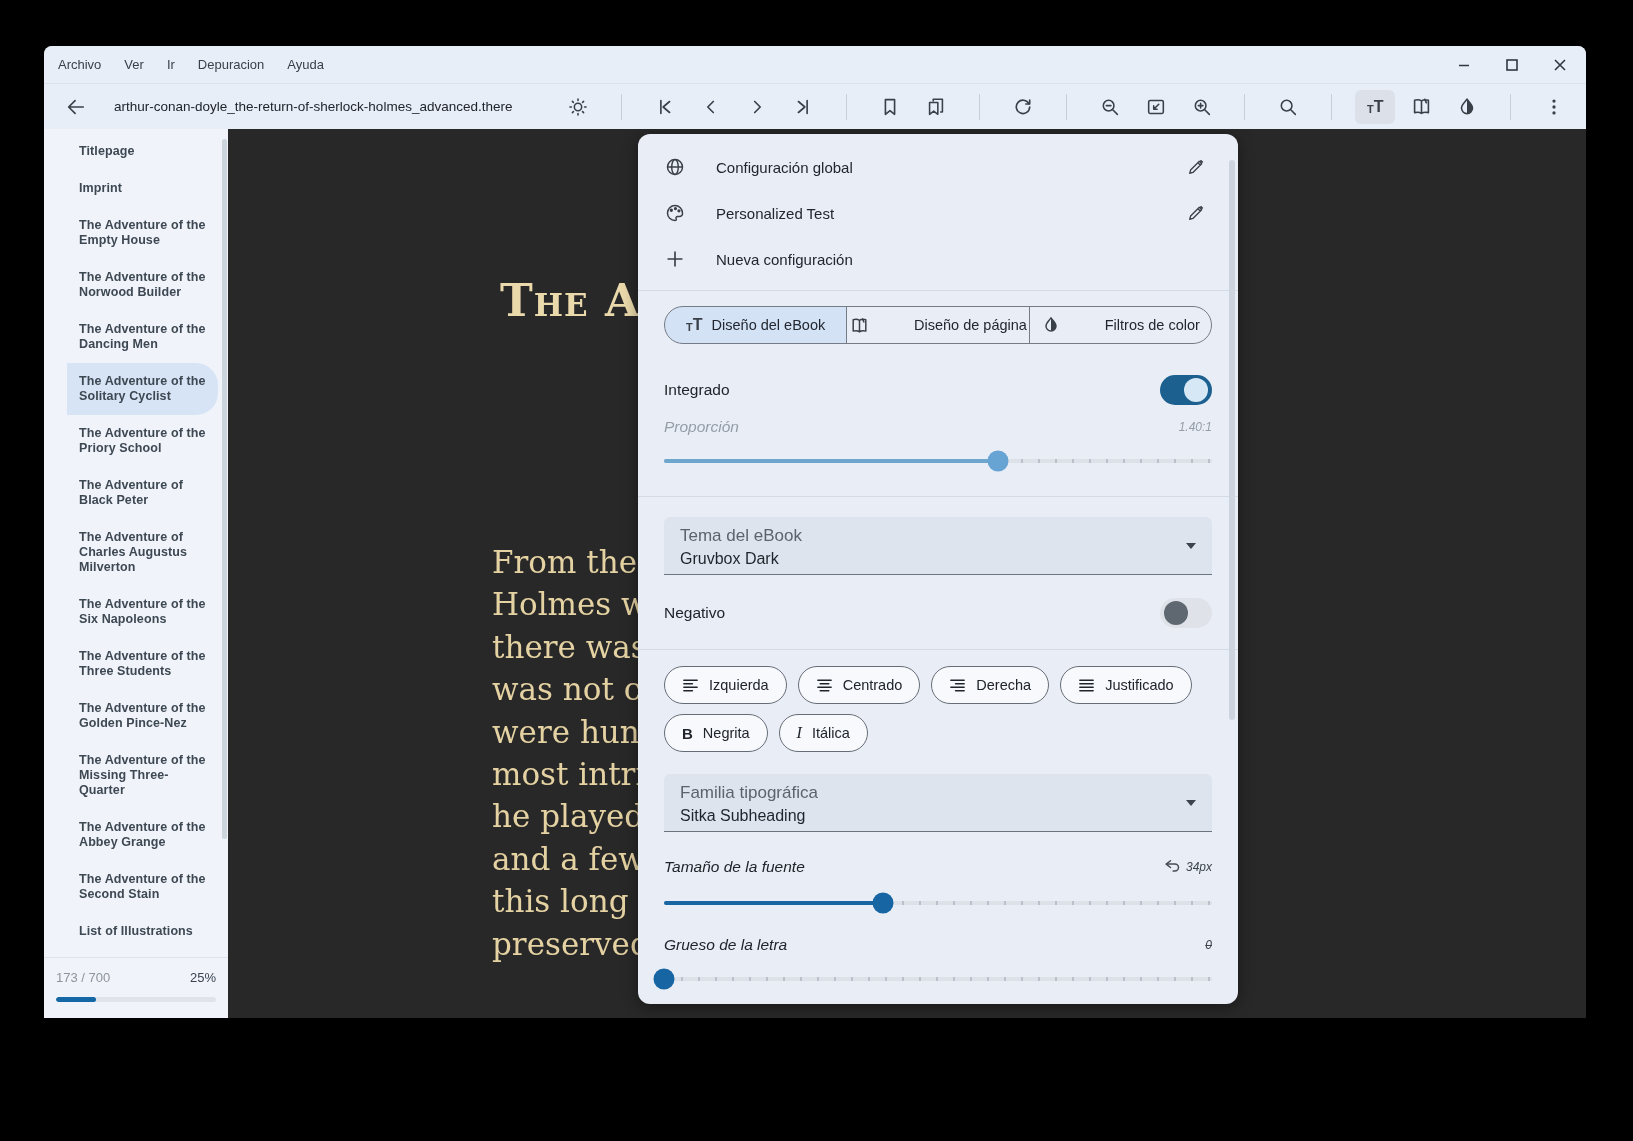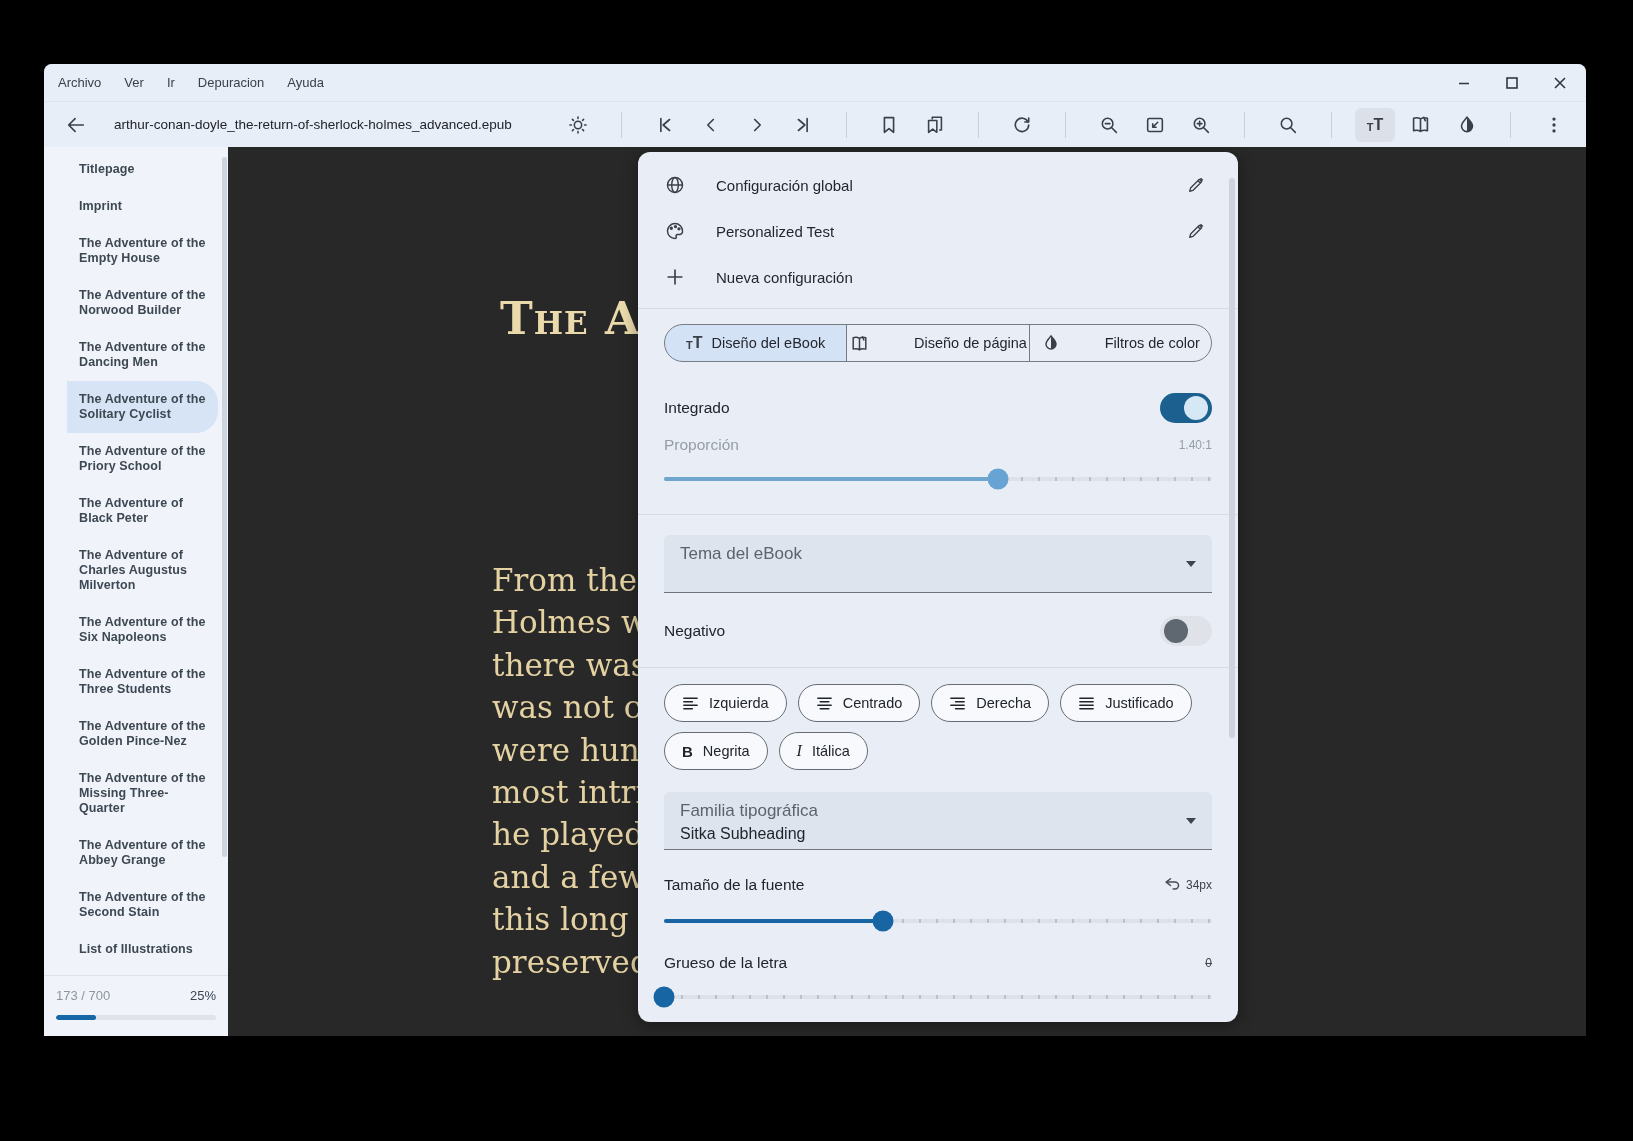--- a/index.html
+++ b/index.html
@@ -1,19 +1,19 @@
 <!DOCTYPE html>
 <html><head>
 <meta charset="utf-8">
 <style>
   * { margin:0; padding:0; box-sizing:border-box; }
   html,body { width:1633px; height:1141px; background:#000; font-family:"Liberation Sans", sans-serif; }
   body { position:relative; overflow:hidden; }
 
-  .window { position:absolute; left:44px; top:64px; width:1542px; height:972px;
+  .window { position:absolute; left:44px; top:46px; width:1542px; height:972px;
     background:#a3a3a3; border-radius:8px 8px 0 0; overflow:hidden; display:flex; flex-direction:column; }
 
   
   .menubar { height:38px; display:flex; align-items:center; gap:19px; padding:0 12px;
     background:#e8eef7; font-size:13px; color:#38414b; position:relative; border-bottom:1px solid #dde3ec; }
   .menu-item { padding:3px 2px; cursor:default; }
   .win-controls { position:absolute; right:18px; top:0; height:100%; display:flex; align-items:center; gap:32px; }
   .win-controls svg { display:block; }
 
   
@@ -79,21 +79,21 @@
   .setting-label { font-size:15.5px; color:#20252c; }
   .setting-label.dim { color:#959da7; }
 
   .switch { width:52px; height:30px; border-radius:15px; position:relative; flex:0 0 auto; }
   .switch .knob { position:absolute; top:3px; width:24px; height:24px; border-radius:50%; }
   .switch { background:#dfe3e9; }
   .switch .knob { left:4px; background:#5f6770; }
   .switch.on { background:#1b608f; }
   .switch.on .knob { left:auto; right:4px; background:#d6e8f5; }
 
-  .slider-label-row { display:flex; justify-content:space-between; align-items:center; margin-top:18px; }
+  .slider-label-row { display:flex; justify-content:space-between; align-items:center; margin-top:18px;font-style:italic; }
   .slider-value { font-size:12px; color:#959da7; }
   .slider-value.dark { color:#3c434b; }
   .slider-value.strike { text-decoration:line-through; }
   .value-group { display:flex; align-items:center; gap:4px; }
 
   .slider { margin-top:14px; height:22px; position:relative; }
   .slider .track { position:absolute; left:0; right:0; top:9px; height:4px; border-radius:2px; background:#dde2e9;
     background-image:repeating-linear-gradient(to right, #b9c1cb 0 2px, transparent 2px 17px); }
   .slider .fill { position:absolute; left:0; top:9px; height:4px; border-radius:2px; }
   .slider .thumb { position:absolute; top:50%; transform:translate(50%,-50%); right:0; border-radius:50%; }
@@ -148,21 +148,21 @@
         </span>
     </div>
   </div>
 
   <div class="toolbar">
     <div class="tbtn">
       <svg width="22" height="22" viewBox="0 0 24 24" fill="none" stroke="#3a4047" stroke-width="1.8" stroke-linecap="round" stroke-linejoin="round">
           <path d="M20 12 H5 M11 5 l-7 7 7 7"></path>
         </svg>
     </div>
-    <span class="filename">arthur-conan-doyle_the-return-of-sherlock-holmes_advanced.epub</span>
+    <span class="filename">arthur-conan-doyle_the-return-of-sherlock-holmes_advanced.there</span>
 
     <div class="toolbar-icons">
       <div class="tgroup">
         <div class="tbtn">
           <svg width="22" height="22" viewBox="0 0 24 24" fill="none" stroke="#3a4047" stroke-width="1.7" stroke-linecap="round">
               <circle cx="12" cy="12" r="4"></circle>
               <path d="M12 3.2v1.6 M12 19.2v1.6 M3.2 12h1.6 M19.2 12h1.6 M5.9 5.9l1.1 1.1 M17 17l1.1 1.1 M18.1 5.9 17 7 M7 17l-1.1 1.1"></path>
             </svg>
         </div>
       </div>
@@ -405,20 +405,21 @@
         <div class="track"></div>
         <div class="fill" style="width: 61%;">
           <div class="thumb"></div>
         </div>
       </div>
 
       <div class="pdivider" style="margin-top:24px;"></div>
 
       <div class="select-field">
         <div class="flabel">Tema del eBook</div>
+        <div class="fvalue">Gruvbox Dark</div>
         <div class="caret"></div>
       </div>
 
       <div class="setting-row row-negativo">
         <span class="setting-label">Negativo</span>
         <div class="switch">
             <div class="knob"></div>
           </div>
       </div>
 

